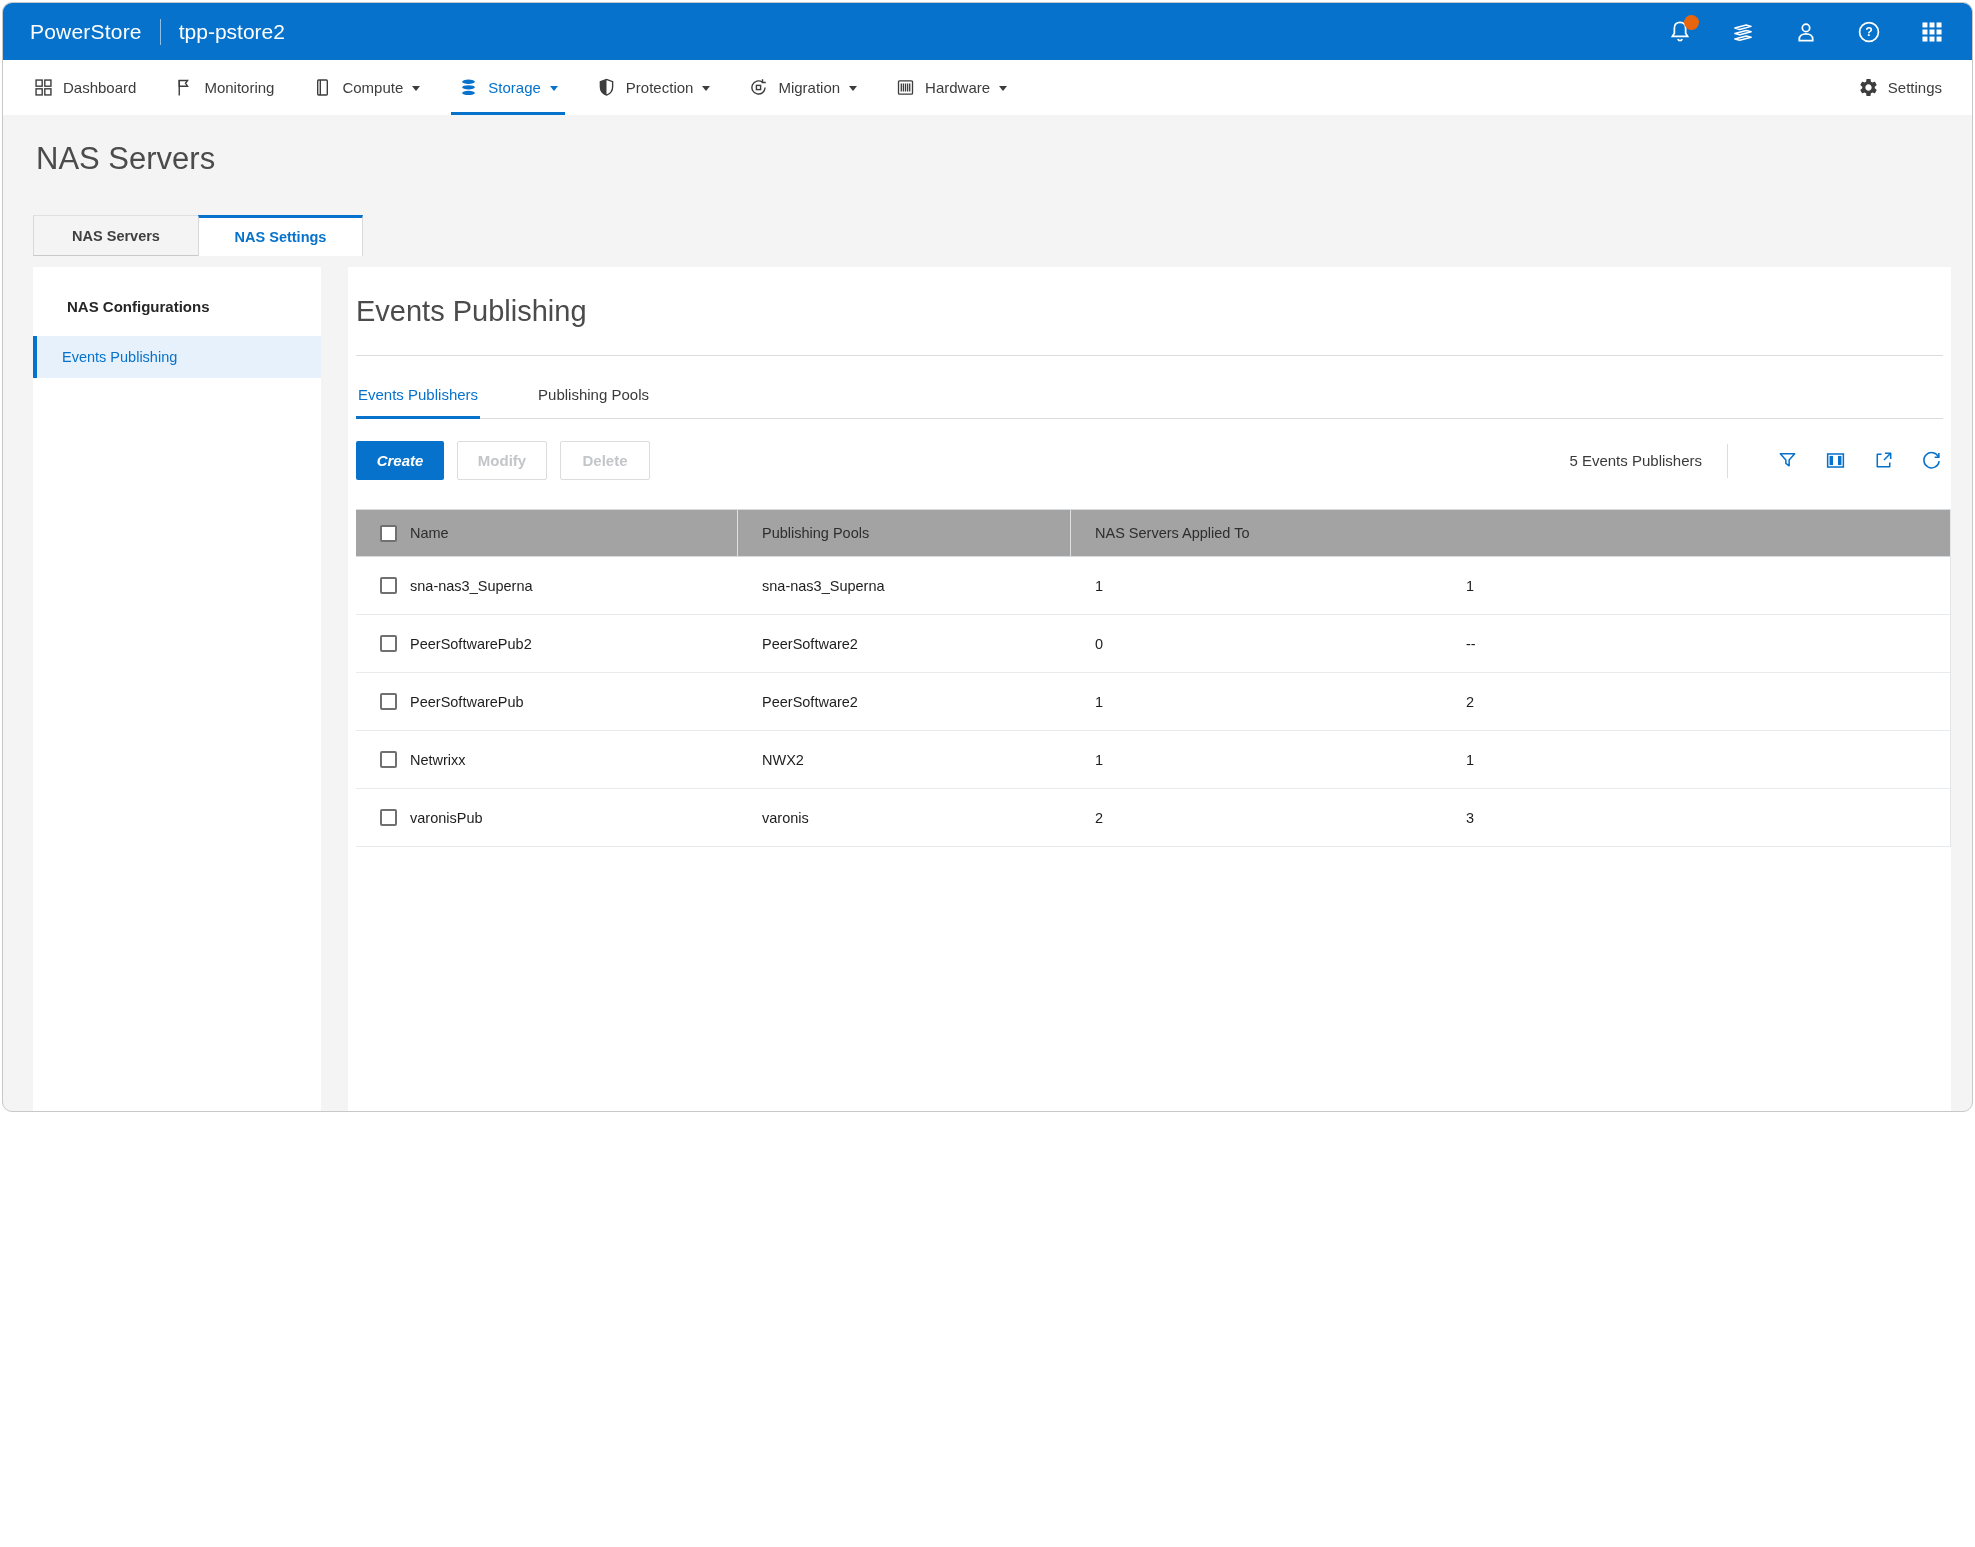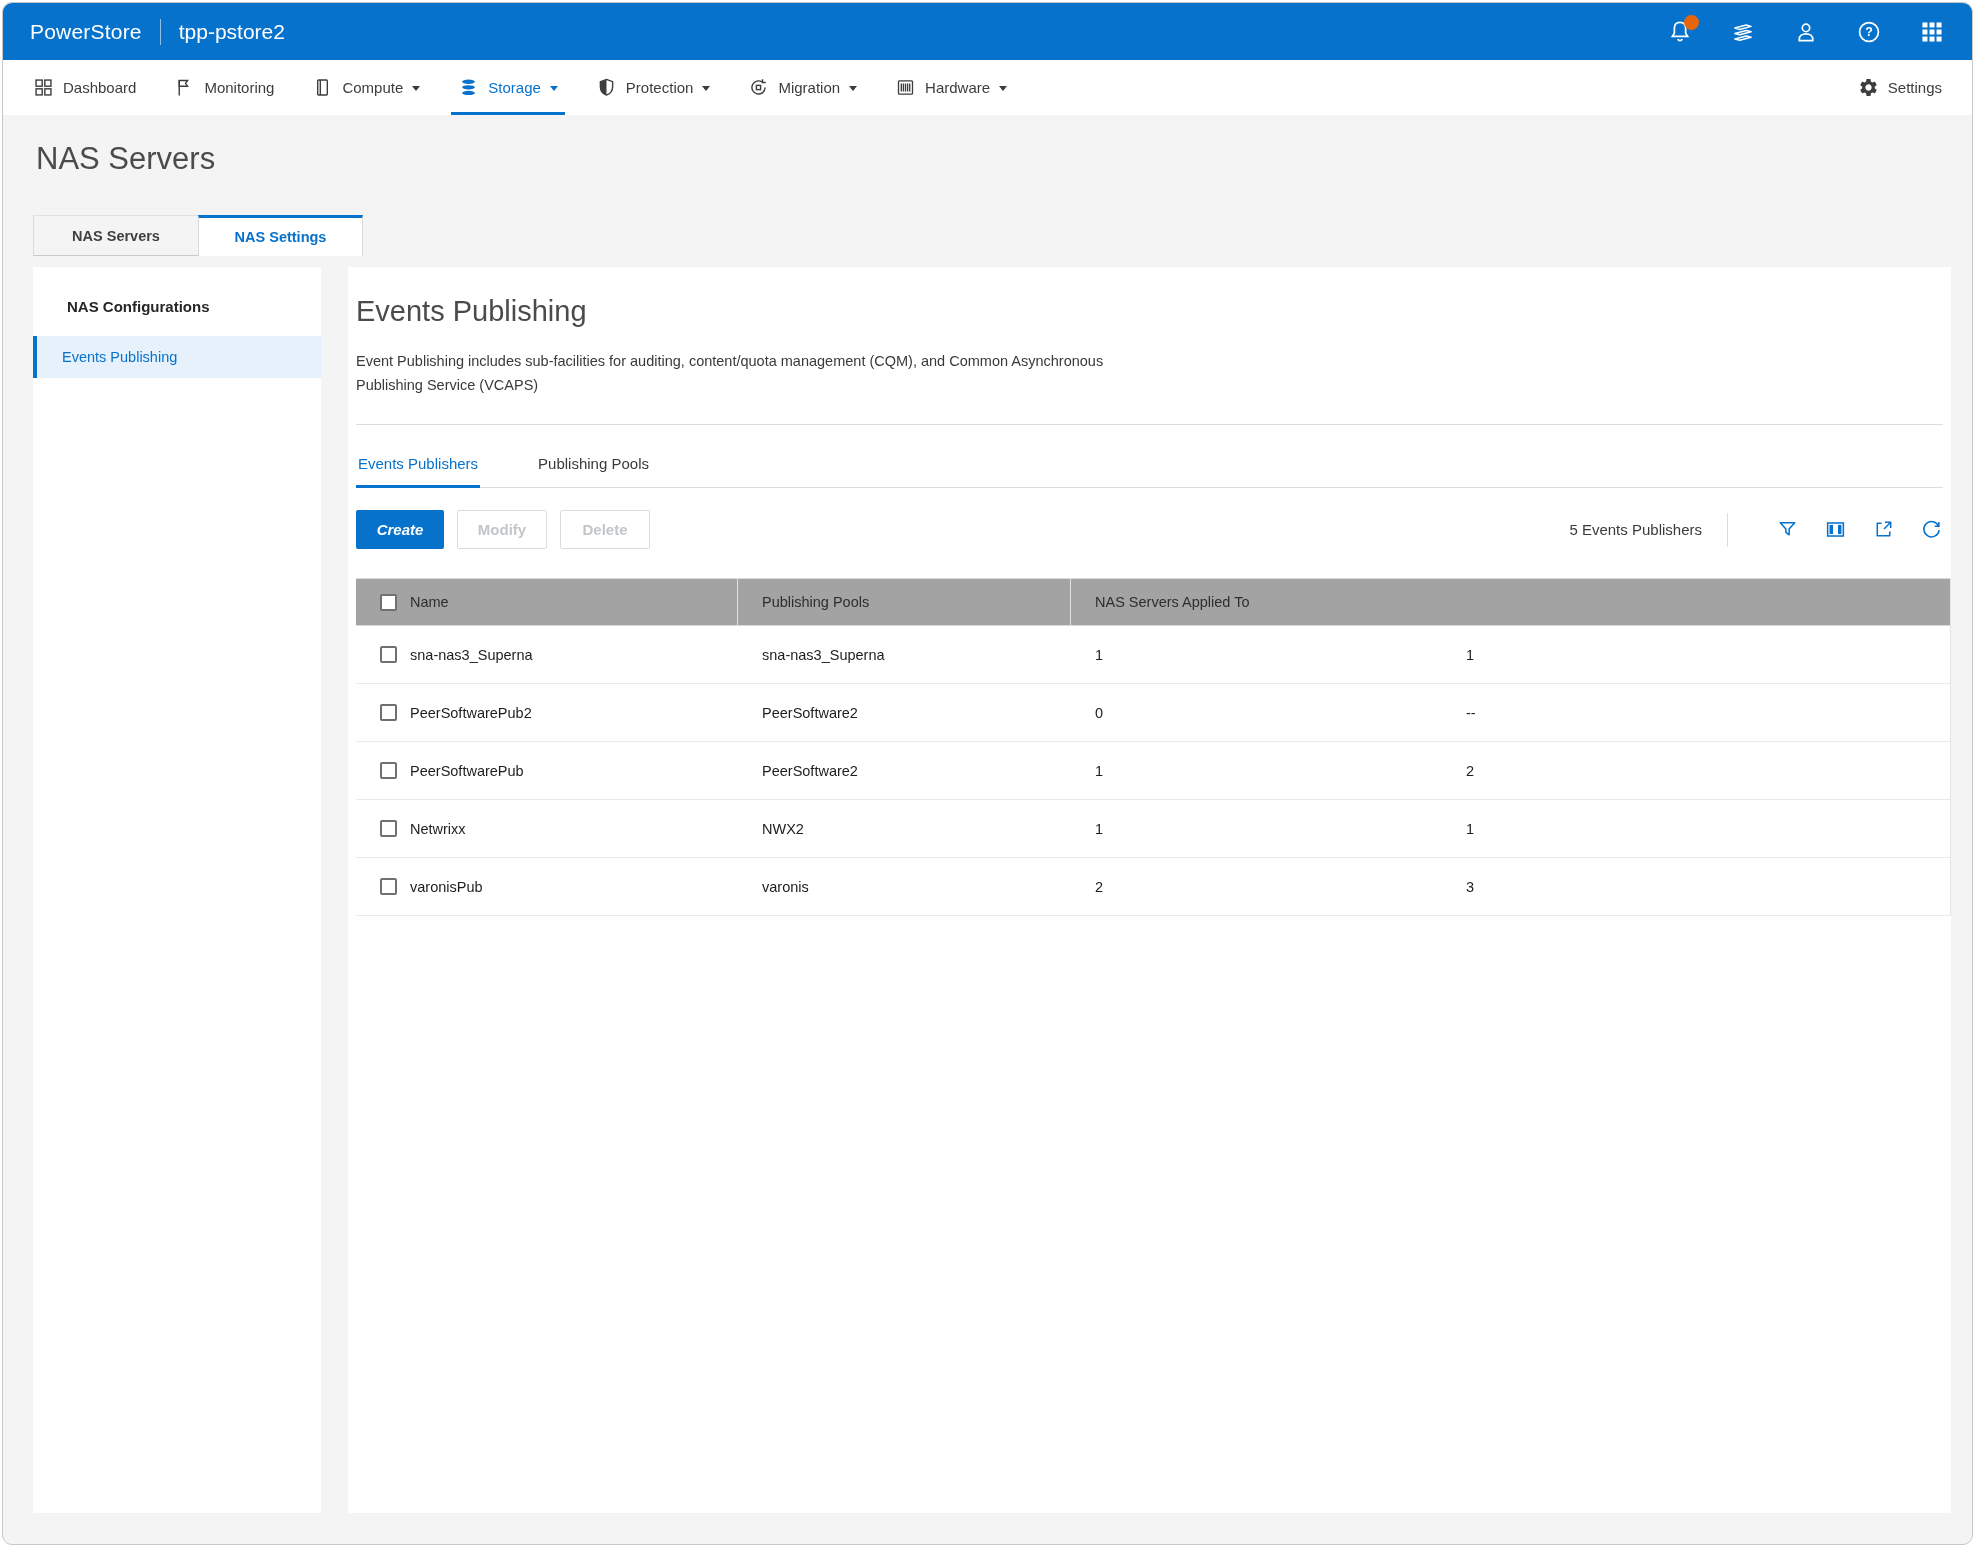--- a/index.html
+++ b/index.html
@@ -1,17 +1,17 @@
 <!DOCTYPE html>
 <html><head>
 <meta charset="utf-8">
 <style>
   * { box-sizing: border-box; margin: 0; padding: 0; }
   html,body { width:1975px; height:1547px; background:#fff; font-family:"Liberation Sans", sans-serif; }
-  .window{ position:absolute; left:2px; top:2px; width:1971px; height:1543px; background:#f4f4f4;
+  .window{ position:absolute; left:2px; top:2px; width:1971px; height:1110px; background:#f4f4f4;
            border:1px solid #c8c8c8; border-radius:10px; overflow:hidden; }
 
   
   .topbar{ height:57px; background:#0672CB; display:flex; align-items:center; padding:0 27px; color:#fff; }
   .brand{ font-size:21px; letter-spacing:.2px; }
   .bar-div{ width:1px; height:26px; background:rgba(255,255,255,.55); margin:0 18px; }
   .sysname{ font-size:21px; }
   .topbar-icons{ margin-left:auto; display:flex; align-items:center; gap:37px; }
   .tb-icon{ width:26px; height:26px; position:relative; cursor:pointer; color:#fff; }
   .tb-icon svg{ width:26px; height:26px; display:block; }
@@ -207,24 +207,20 @@
 
   <div class="panels">
 
     <div class="sidebar">
       <div class="sidebar-heading">NAS Configurations</div>
       <div class="sidebar-item selected">Events Publishing</div>
     </div>
 
     <div class="main">
       <div class="main-heading">Events Publishing</div>
-      <div class="desc">
-        <div>Event Publishing includes sub-facilities for auditing, content/quota management (CQM), and Common Asynchronous</div>
-        <div>Publishing Service (VCAPS)</div>
-      </div>
       <div class="divider"></div>
 
       <div class="subtabs">
         <div class="subtab active">Events Publishers</div>
         <div class="subtab">Publishing Pools</div>
       </div>
 
       <div class="toolbar">
         <button class="btn btn-primary">Create</button>
         <button class="btn btn-disabled">Modify</button>

